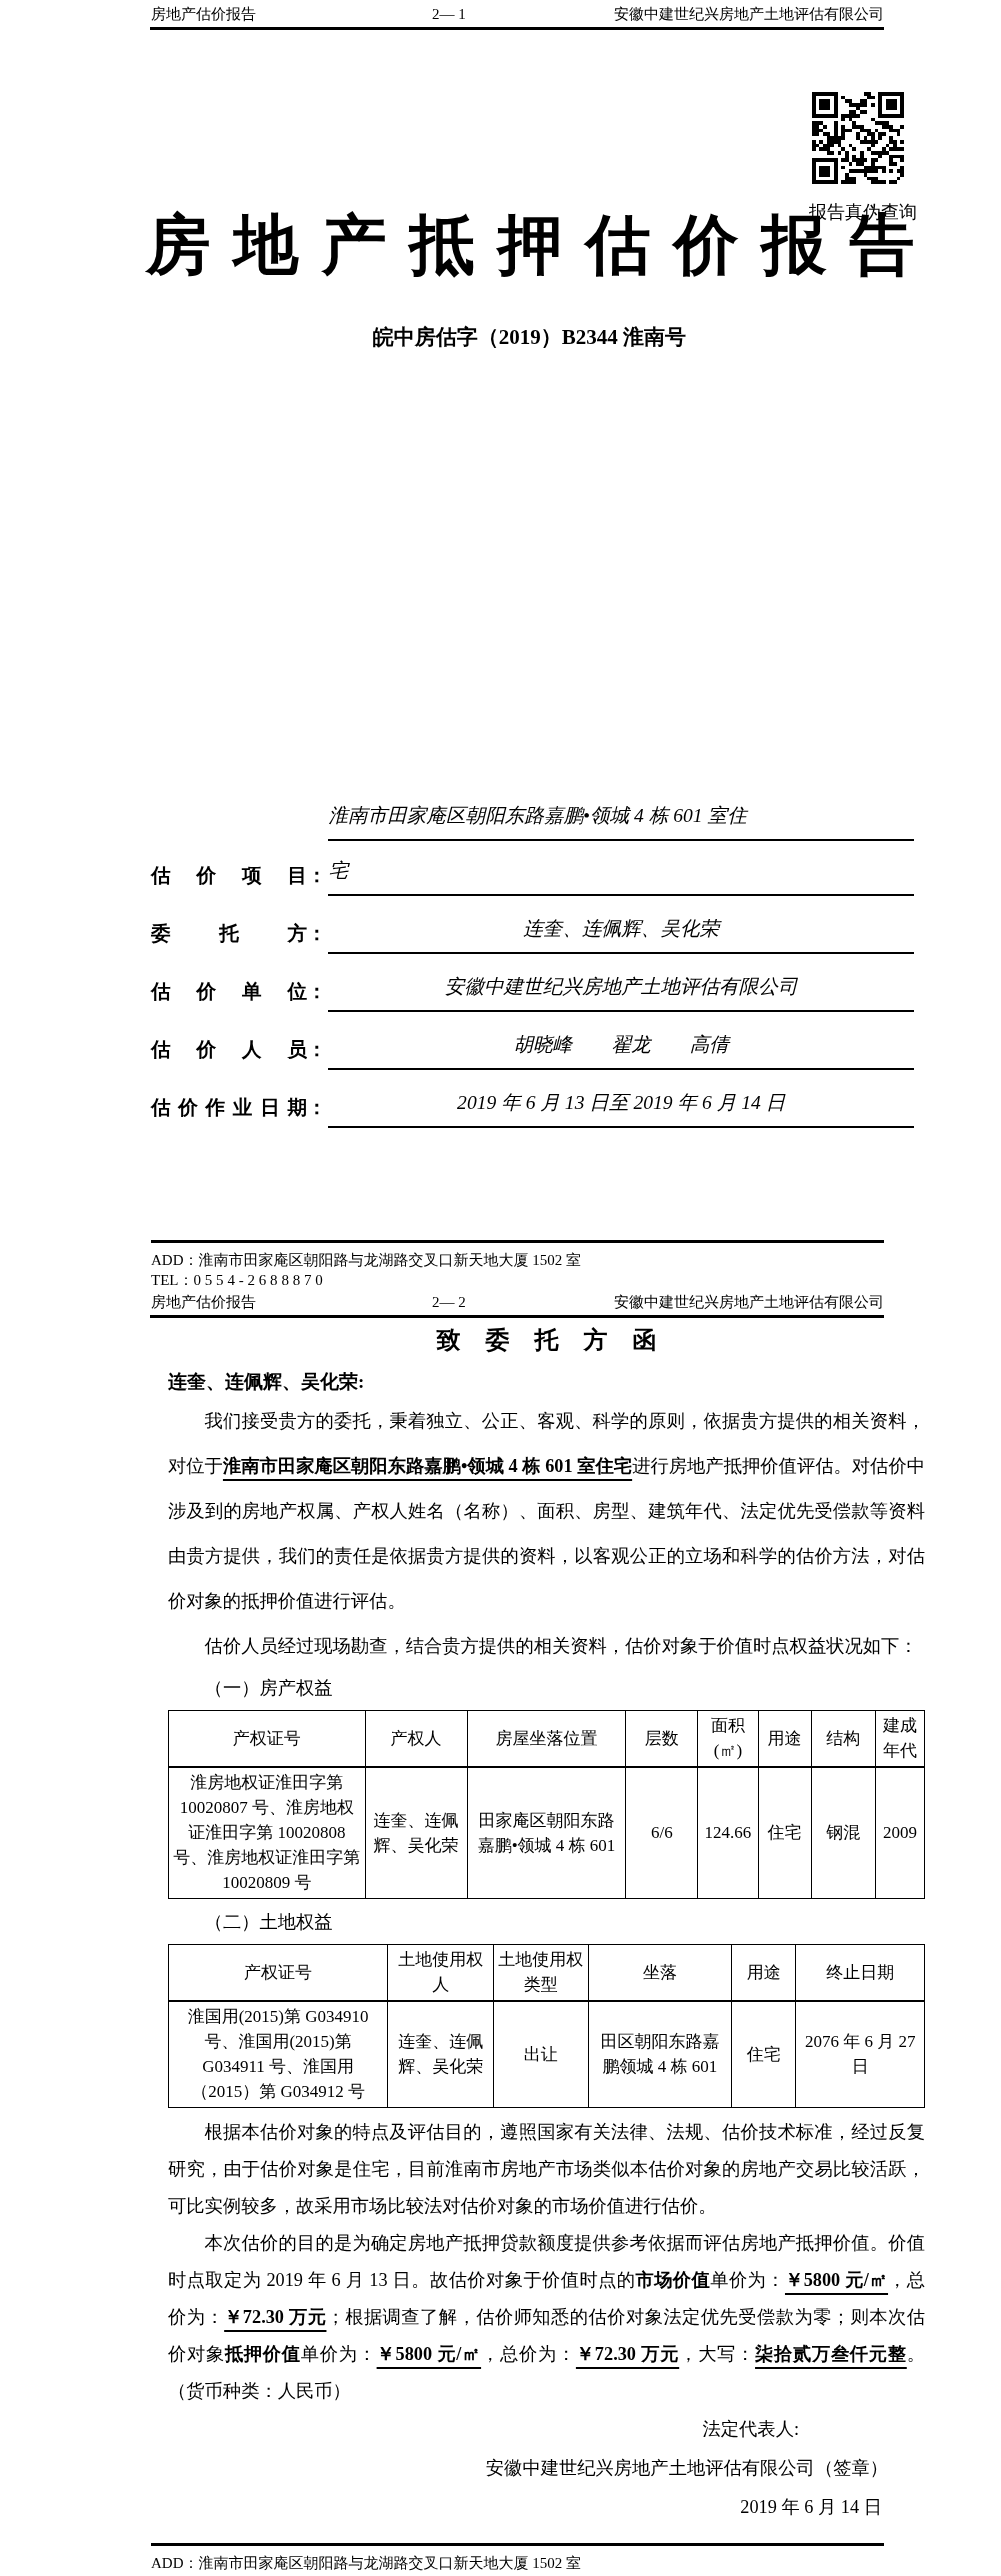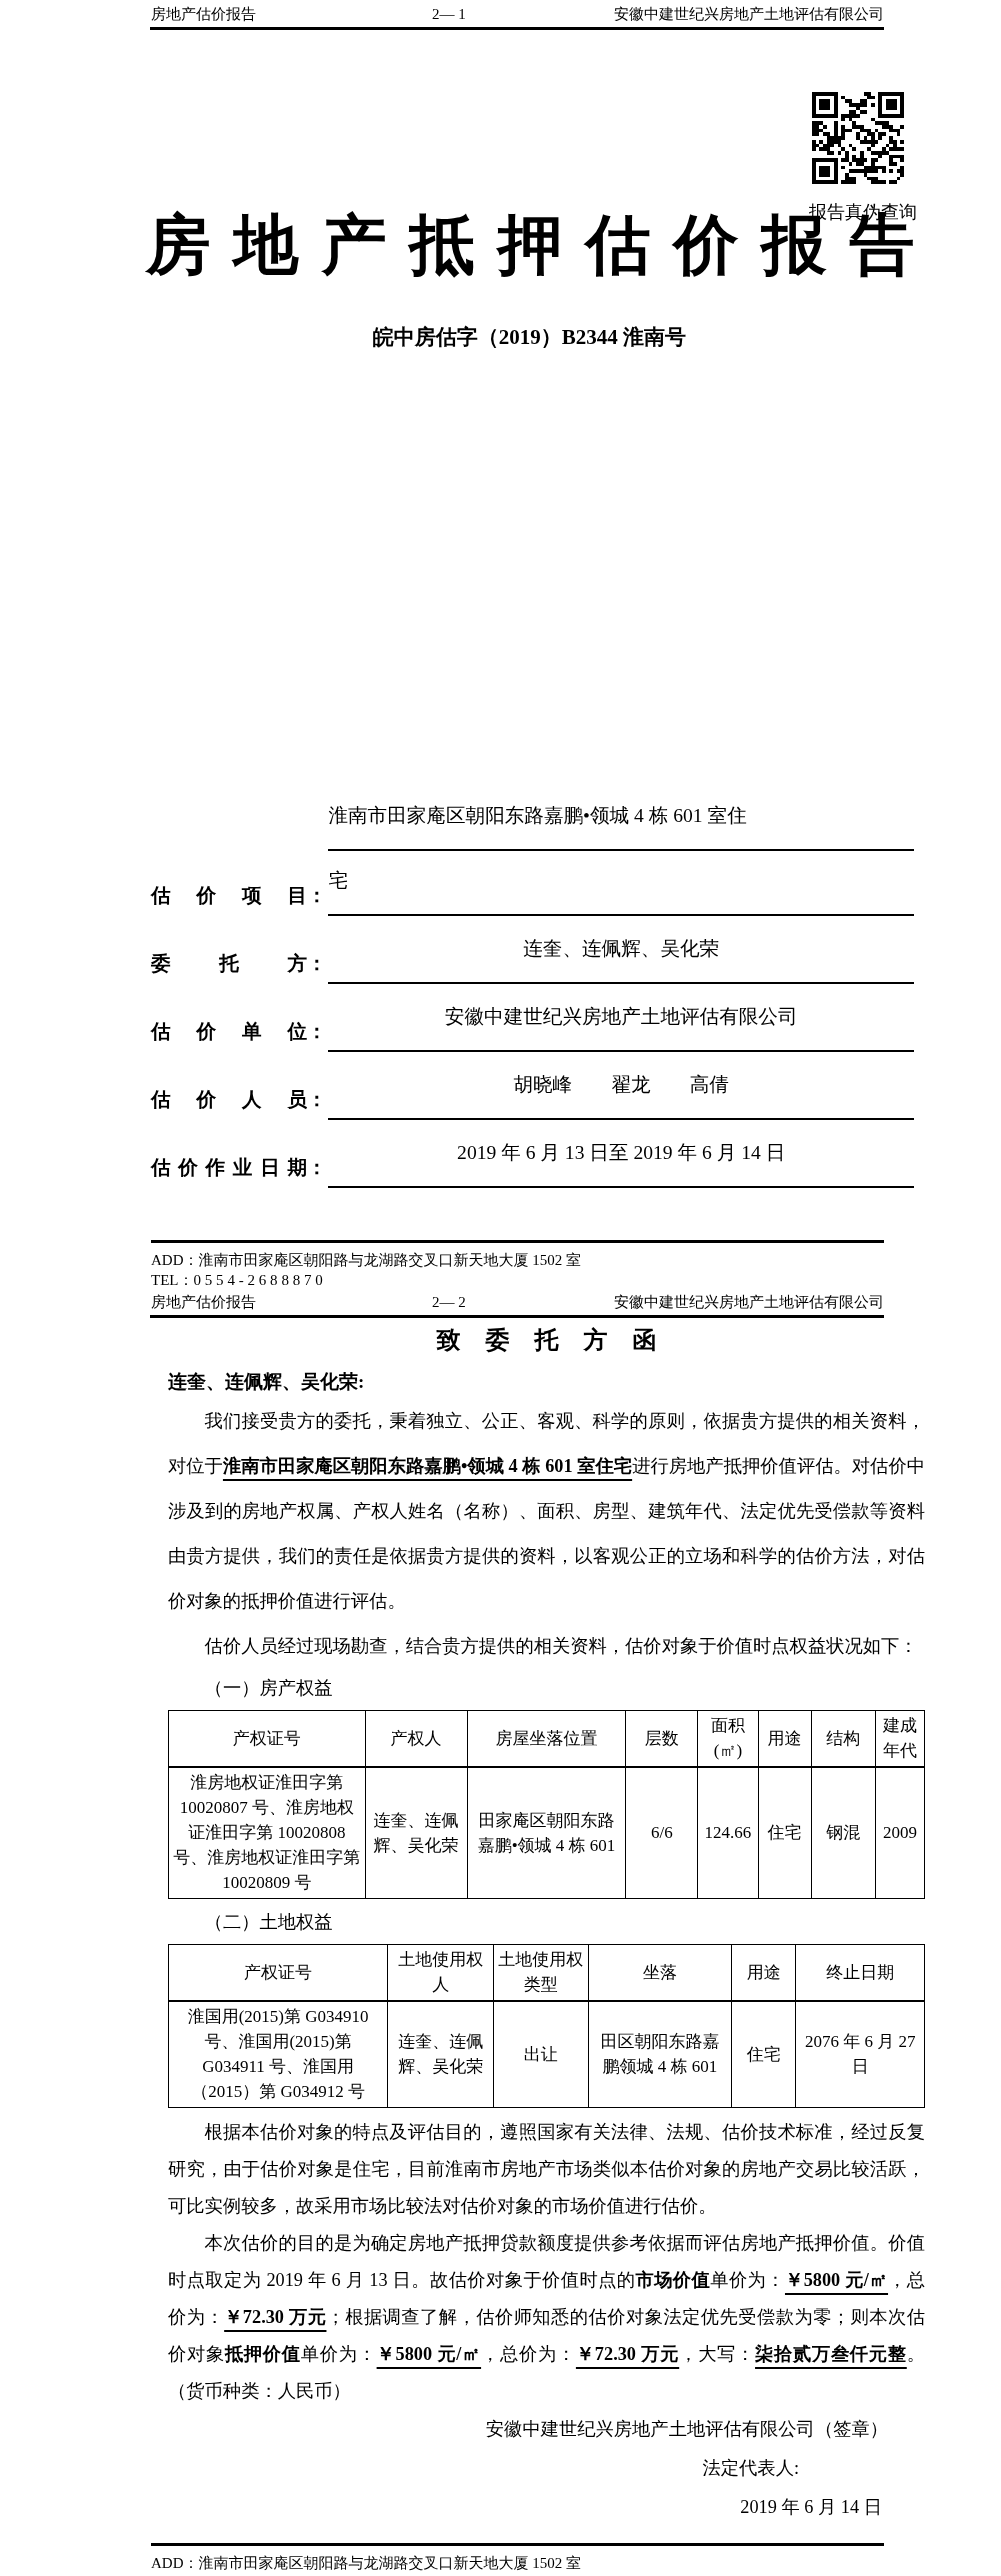--- a/index.html
+++ b/index.html
@@ -19,21 +19,21 @@
   .qr-caption { font-size:18px; margin-top:16px; white-space:nowrap; }
   .doc-title { position:absolute; top:201px; left:120px; width:820px; text-align:center;
                font-size:65px; font-weight:bold; letter-spacing:23px; text-indent:23px; white-space:nowrap; }
   .doc-number { position:absolute; top:323px; left:151px; width:757px; text-align:center;
                 font-size:21px; font-weight:bold; }
   .fields { position:absolute; top:802px; left:151px; width:763px; font-size:19.6px; }
   .field-row { display:flex; align-items:flex-end; margin-bottom:19px; }
   .field-label { width:156px; font-weight:bold; text-align:justify; text-align-last:justify; padding-bottom:6.3px; line-height:28px; }
   .field-colon { width:21.4px; font-weight:bold; padding-bottom:6.3px; line-height:28px; }
   .field-value { flex:1; }
-  .value-line { border-bottom:2.5px solid #000; text-align:center; padding-bottom:19px; line-height:28px; margin-top:0; }
+  .value-line { border-bottom:2.5px solid #000; text-align:center; padding-bottom:9px; line-height:28px; margin-top:0;font-style:italic; }
   .value-line + .value-line { margin-top:16.4px; }
   .field-value.left .value-line { text-align:left; }
 
   .page-foot { position:absolute; left:151px; width:733px; font-size:15px; }
   .p1-foot { top:1240px; } .p2-foot { top:1255px; }
   .foot-rule { height:2.5px; background:#000; margin-bottom:7.6px; }
   .foot-line { line-height:20px; }
   .tel-num { letter-spacing:3.8px; }
 
   
@@ -495,22 +495,22 @@
             <td>田区朝阳东路嘉鹏领城 4 栋 601</td>
             <td>住宅</td>
             <td>2076 年 6 月 27 日</td>
           </tr>
         </tbody>
       </table>
 
     <p class="body lh-tight">根据本估价对象的特点及评估目的，遵照国家有关法律、法规、估价技术标准，经过反复研究，由于估价对象是住宅，目前淮南市房地产市场类似本估价对象的房地产交易比较活跃，可比实例较多，故采用市场比较法对估价对象的市场价值进行估价。</p>
     <p class="body lh-tight"><span>本次估价的目的是为确定房地产抵押贷款额度提供参考依据而评估房地产抵押价值。价值时点取定为 2019 年 6 月 13 日。故估价对象于价值时点的</span><span class="b">市场价值</span><span>单价为：</span><span class="b u">￥5800 元/㎡</span><span>，总价为：</span><span class="b u">￥72.30 万元</span><span>；根据调查了解，估价师知悉的估价对象法定优先受偿款为零；则本次估价对象</span><span class="b">抵押价值</span><span>单价为：</span><span class="b u">￥5800 元/㎡</span><span>，总价为：</span><span class="b u">￥72.30 万元</span><span>，大写：</span><span class="b u">柒拾贰万叁仟元整</span><span>。（货币种类：人民币）</span></p>
 
+    <div class="sig sig-rep">法定代表人:</div>
     <div class="sig sig-company">安徽中建世纪兴房地产土地评估有限公司（签章）</div>
-    <div class="sig sig-rep">法定代表人:</div>
     <div class="sig sig-date">2019 年 6 月 14 日</div>
   </div>
 
   <div class="page-foot p2-foot">
     <div class="foot-rule"></div>
     <div class="foot-line"><span>ADD：</span><span>淮南市田家庵区朝阳路与龙湖路交叉口新天地大厦 1502 室</span></div>
     <div class="foot-line"><span>TEL：</span><span class="tel-num">0554-2688870</span></div>
   </div>
 </div>
 

